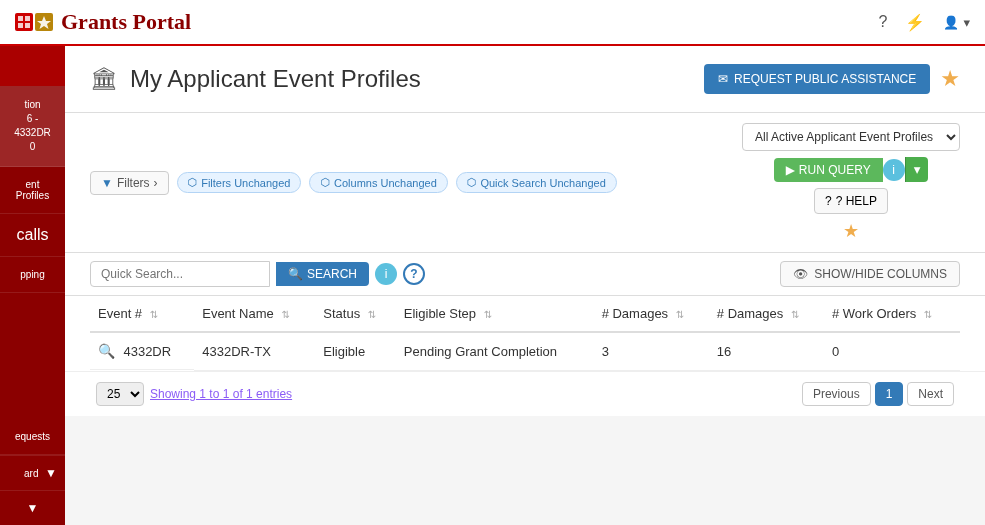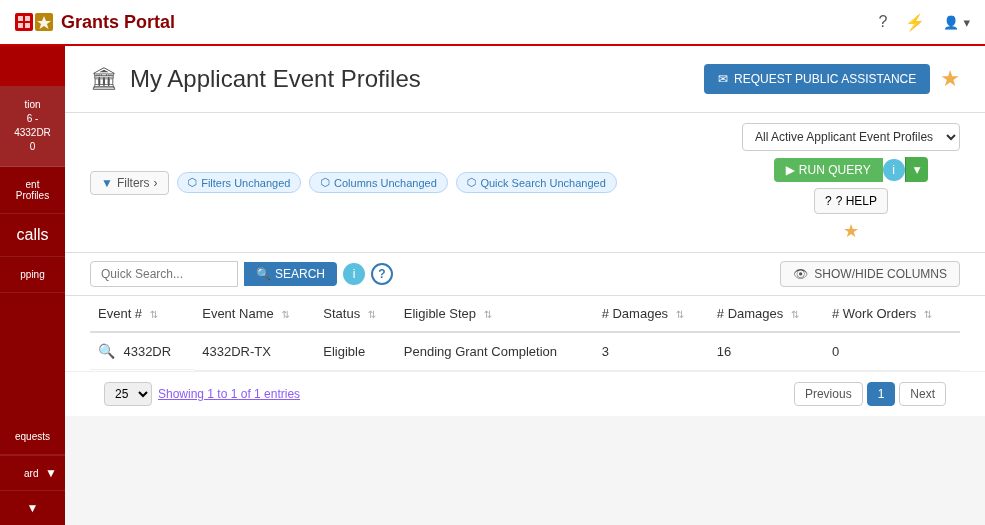--- a/index.html
+++ b/index.html
@@ -26,22 +26,22 @@
     }
     .logo-icon-box {
       width: 18px; height: 18px;
       border-radius: 2px;
       display: flex; align-items: center; justify-content: center;
       font-size: 10px; color: #fff; font-weight: bold;
     }
     .logo-icon-red { background: #c00; }
     .logo-icon-gold { background: #b8860b; }
     .logo-title {
-      font-size: 18px; font-weight: bold; color: #8b0000;
-      font-family: Liberation Sans, sans-serif;
+      font-size: 22px; font-weight: bold; color: #8b0000;
+      font-family: Liberation Serif, serif;
     }
     .header-right {
       display: flex; align-items: center; gap: 18px;
     }
     .header-icon {
       color: #555; font-size: 16px; cursor: pointer;
     }
     .user-menu {
       display: flex; align-items: center; gap: 4px; cursor: pointer; color: #555;
     }
@@ -230,21 +230,21 @@
       justify-content: space-between;
     }
     .search-left {
       display: flex; align-items: center; gap: 6px;
     }
     .search-input {
       border: 1px solid #ccc;
       border-radius: 4px 0 0 4px;
       padding: 5px 10px;
       font-size: 12px;
-      width: 148px;
+      width: 180px;
       color: #999;
     }
     .btn-search {
       background: #337ab7;
       color: #fff;
       border: none;
       padding: 5px 12px;
       border-radius: 0 4px 4px 0;
       font-size: 12px;
       cursor: pointer;
@@ -307,21 +307,21 @@
       color: #333;
       border-bottom: 1px solid #eee;
     }
     .td-search-icon {
       color: #337ab7; cursor: pointer; font-size: 14px;
     }
 
     
     .pagination-bar {
       background: #fff;
-      padding: 10px 39px;
+      padding: 10px 31px;
       display: flex;
       align-items: center;
       justify-content: space-between;
       border-top: 1px solid #eee;
     }
     .per-page {
       display: flex; align-items: center; gap: 6px;
     }
     .per-page select {
       border: 1px solid #ccc;

